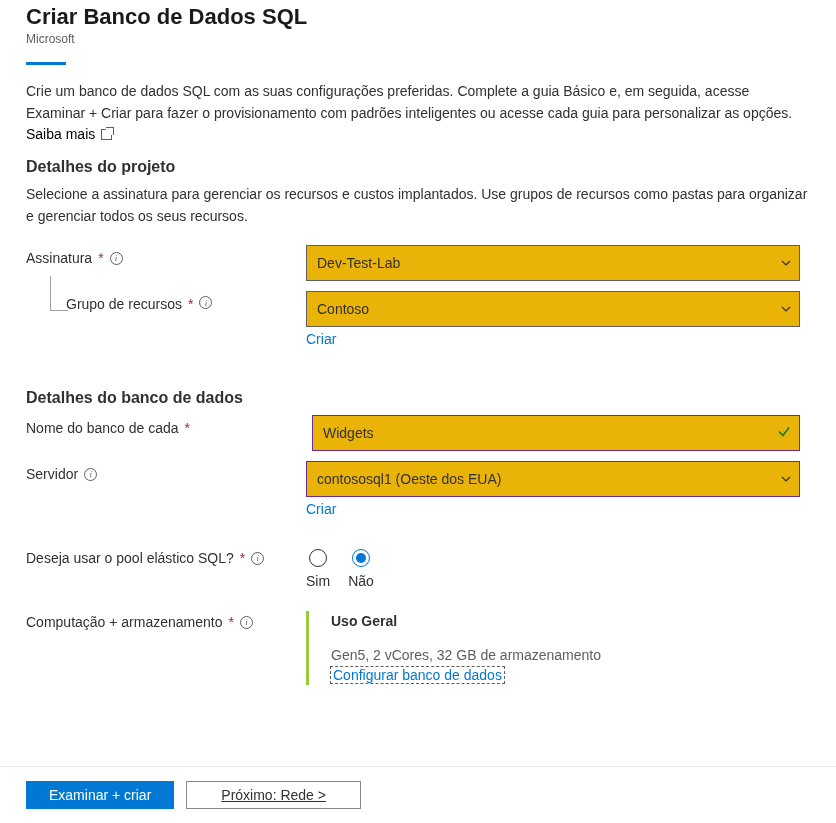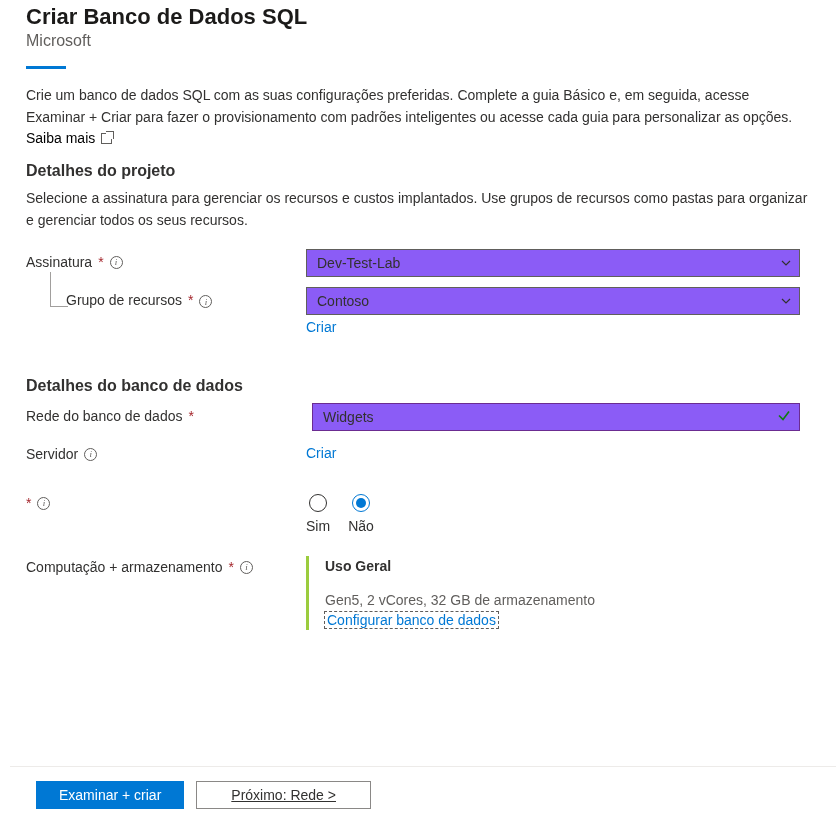--- a/index.html
+++ b/index.html
@@ -15,21 +15,21 @@
   .header {
     padding: 0 26px 6px 26px;
   }
   .header h1 {
     font-size: 22px;
     font-weight: 600;
     color: #1b1a19;
     margin-top: 4px;
   }
   .header .sub {
-    font-size: 16px;
+    font-size: 12px;
     color: #605e5c;
     margin-top: 2px;
   }
   .tab-underline {
     margin: 10px 0 0 26px;
     width: 40px;
     height: 3px;
     background: #0078d4;
   }
   .content {
@@ -124,27 +124,27 @@
     font-family: Georgia, serif;
     cursor: default;
   }
   .field-input {
     flex: 1;
     max-width: 494px;
   }
   .dropdown {
     position: relative;
     border: 1px solid #605e5c;
-    height: 28px;
+    height: 36px;
     display: flex;
     align-items: center;
     padding: 0 26px 0 10px;
     font-size: 14px;
     cursor: pointer;
-    background: #8b5cf6;
+    background: #eab308;
   }
   .dropdown.valid { border-color: #6b2c91; }
   .chev {
     position: absolute;
     right: 8px; top: 50%;
     transform: translateY(-50%);
     width: 10px; height: 10px;
   }
   .chev svg { display:block; }
   .check-icon {
@@ -184,36 +184,36 @@
   .radio-circle.selected {
     border-color: #0078d4;
   }
   .radio-dot {
     width: 10px; height: 10px;
     border-radius: 50%;
     background: #0078d4;
   }
   .compute-box {
     border-left: 3px solid #9bcc3e;
-    padding: 2px 0 2px 16px;
+    padding: 2px 0 2px 22px;
     margin-top: 2px;
   }
   .compute-box .ctitle { font-weight: 600; }
   .compute-box .cspec { color: #605e5c; margin-top: 18px; }
   .compute-box .clink {
     display: inline-block;
     margin-top: 4px;
     padding: 0 2px;
     outline: 1px dashed #605e5c;
     color: #0078d4;
     cursor: pointer;
   }
   .footer {
     position: absolute;
-    left: 10px; right: 0; bottom: 0;
+    left: 0; right: 0; bottom: 0;
     border-top: 1px solid #edebe9;
     padding: 14px 26px;
     display: flex;
     gap: 12px;
     background:#fff;
   }
   .btn {
     height: 28px;
     padding: 0 22px;
     font-size: 14px;
@@ -266,21 +266,21 @@
           <svg viewBox="0 0 10 10" width="10" height="10">
               <path d="M1 3 L5 7 L9 3" stroke="#323130" stroke-width="1.2" fill="none"></path>
             </svg>
         </span>
       </div>
     </div>
   </div>
 
   <div class="field">
     <div class="field-label" style="width:280px;">
-      <div class="indent-wrap" style="display:flex;align-items:flex-end;gap:6px;padding-left:16px;">
+      <div class="indent-wrap" style="display:flex;align-items:flex-start;gap:6px;padding-left:16px;">
         <span>Grupo de recursos</span>
         <span class="req">*</span>
         <span class="info-icon">i</span>
       </div>
     </div>
     <div class="field-input">
       <div class="dropdown">
         <span>Contoso</span>
         <span class="chev">
           <svg viewBox="0 0 10 10" width="10" height="10">
@@ -291,21 +291,21 @@
       <div class="sub-link"><a>Criar</a></div>
     </div>
   </div>
 
   <div class="spacer"></div>
 
   <div class="section-title">Detalhes do banco de dados</div>
 
   <div class="field">
     <div class="field-label">
-      <span>Rede do banco de dados</span>
+      <span>Nome do banco de cada</span>
       <span class="req">*</span>
     </div>
     <div class="field-input">
       <div class="input-wrap">
         <div class="dropdown valid" style="cursor:text;margin-left:6px;">
           <span>Widgets</span>
           <span class="check-icon">
             <svg viewBox="0 0 14 14" width="14" height="14">
                 <path d="M2 7 L6 11 L12 3" stroke="#107c10" stroke-width="1.6" fill="none"></path>
               </svg>
@@ -314,28 +314,37 @@
       </div>
     </div>
   </div>
 
   <div class="field">
     <div class="field-label">
       <span>Servidor</span>
       <span class="info-icon">i</span>
     </div>
     <div class="field-input">
+      <div class="dropdown valid">
+        <span>contososql1 (Oeste dos EUA)</span>
+        <span class="chev">
+          <svg viewBox="0 0 10 10" width="10" height="10">
+              <path d="M1 3 L5 7 L9 3" stroke="#323130" stroke-width="1.2" fill="none"></path>
+            </svg>
+        </span>
+      </div>
       <div class="sub-link"><a>Criar</a></div>
     </div>
   </div>
 
   <div style="height:18px;"></div>
 
   <div class="field">
     <div class="field-label">
+      <span>Deseja usar o pool elástico SQL?</span>
       <span class="req">*</span>
       <span class="info-icon">i</span>
     </div>
     <div class="field-input">
       <div class="radio-group">
         <div class="radio">
           <span class="radio-circle"></span>
           <span>Sim</span>
         </div>
         <div class="radio">

